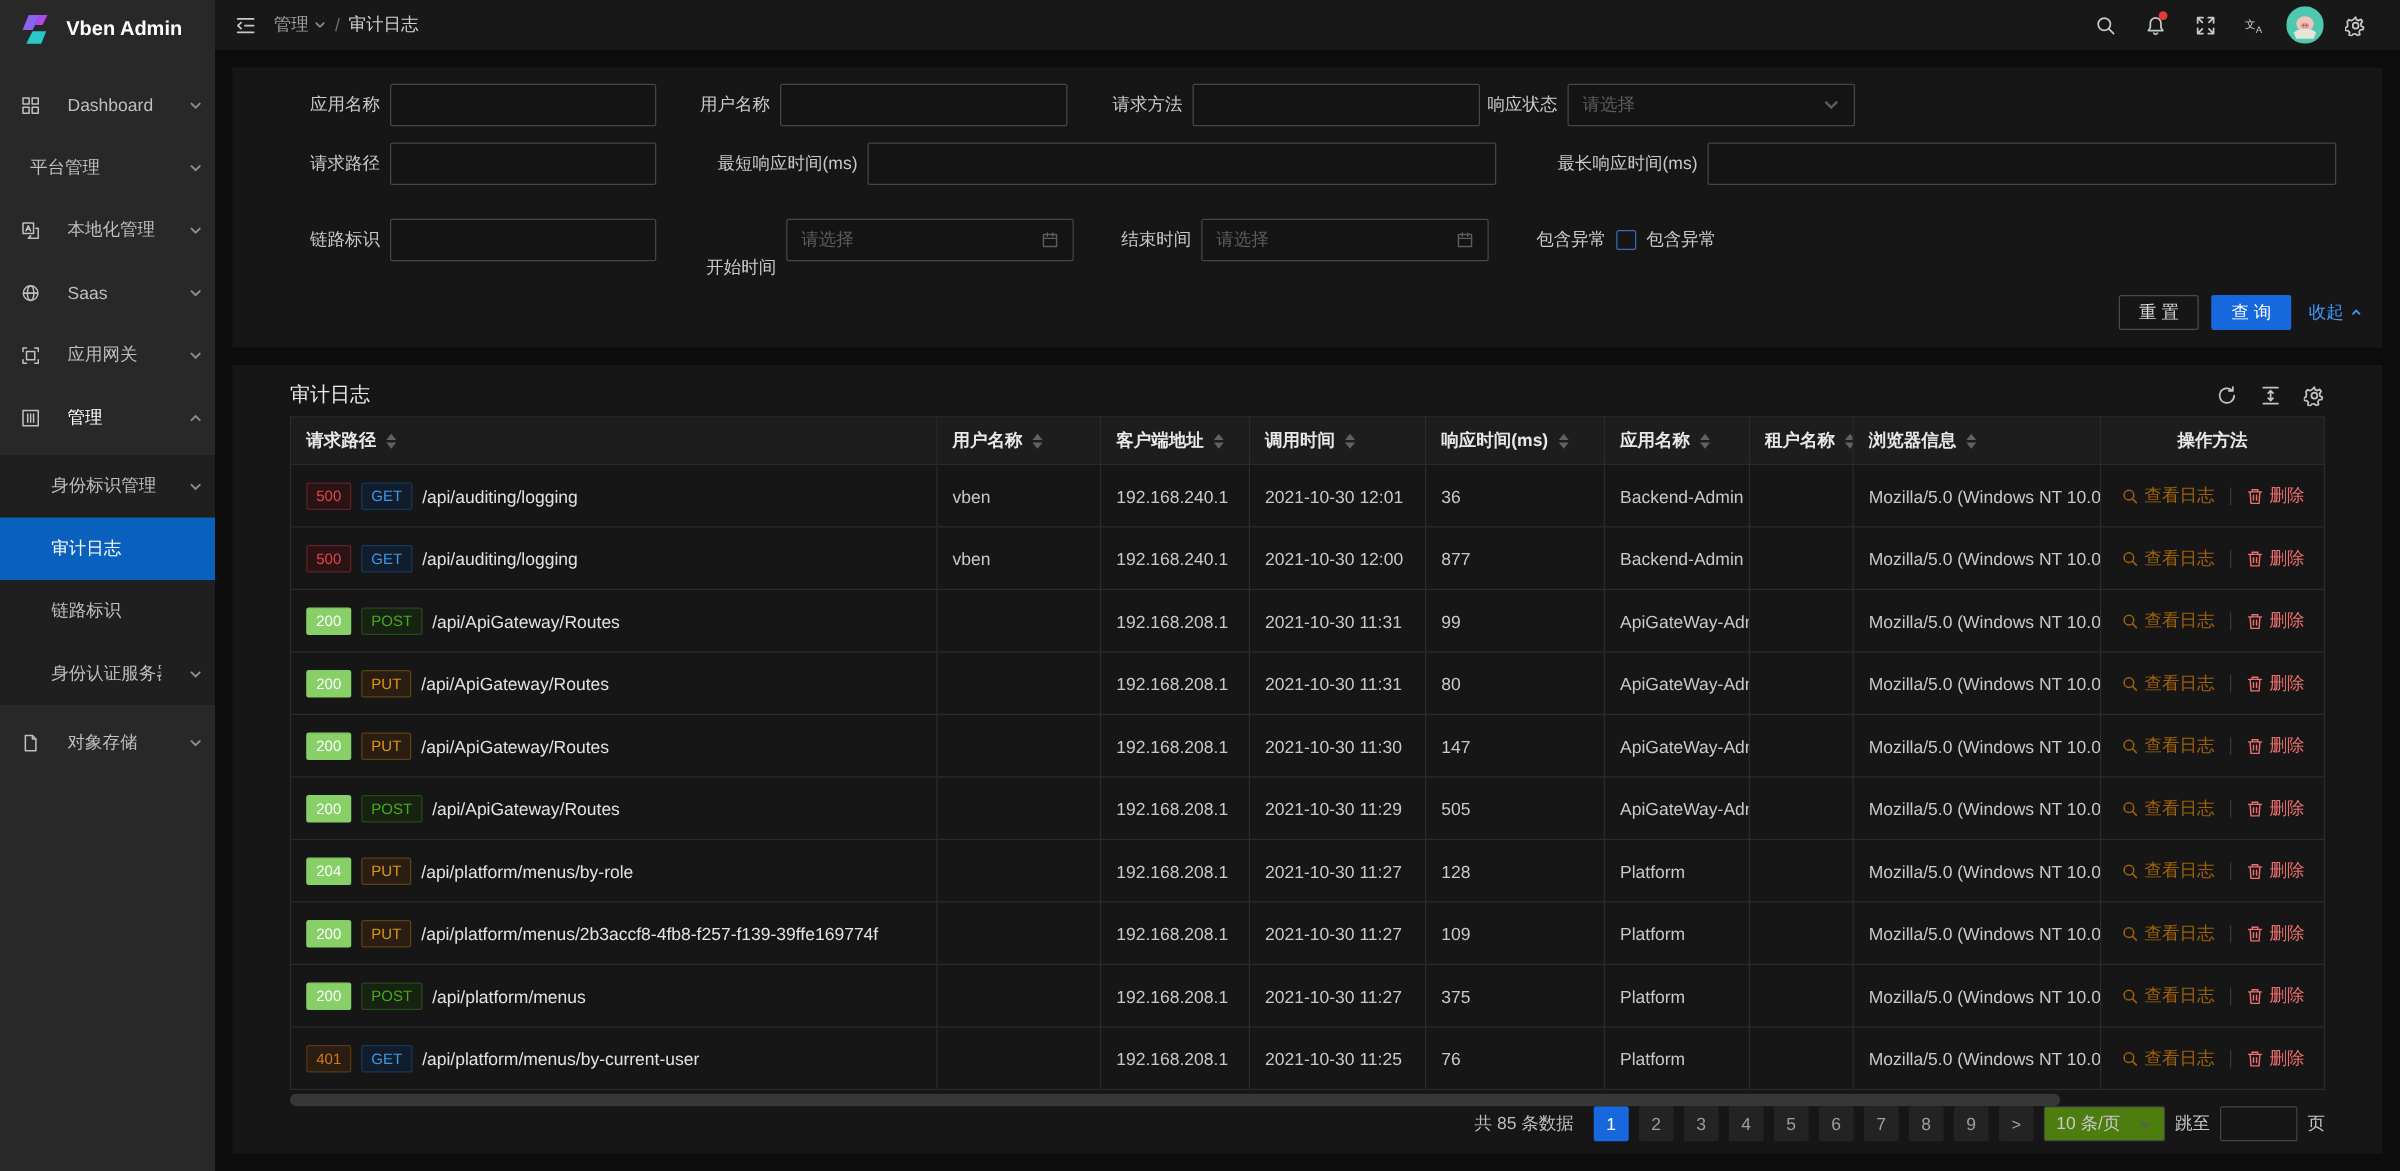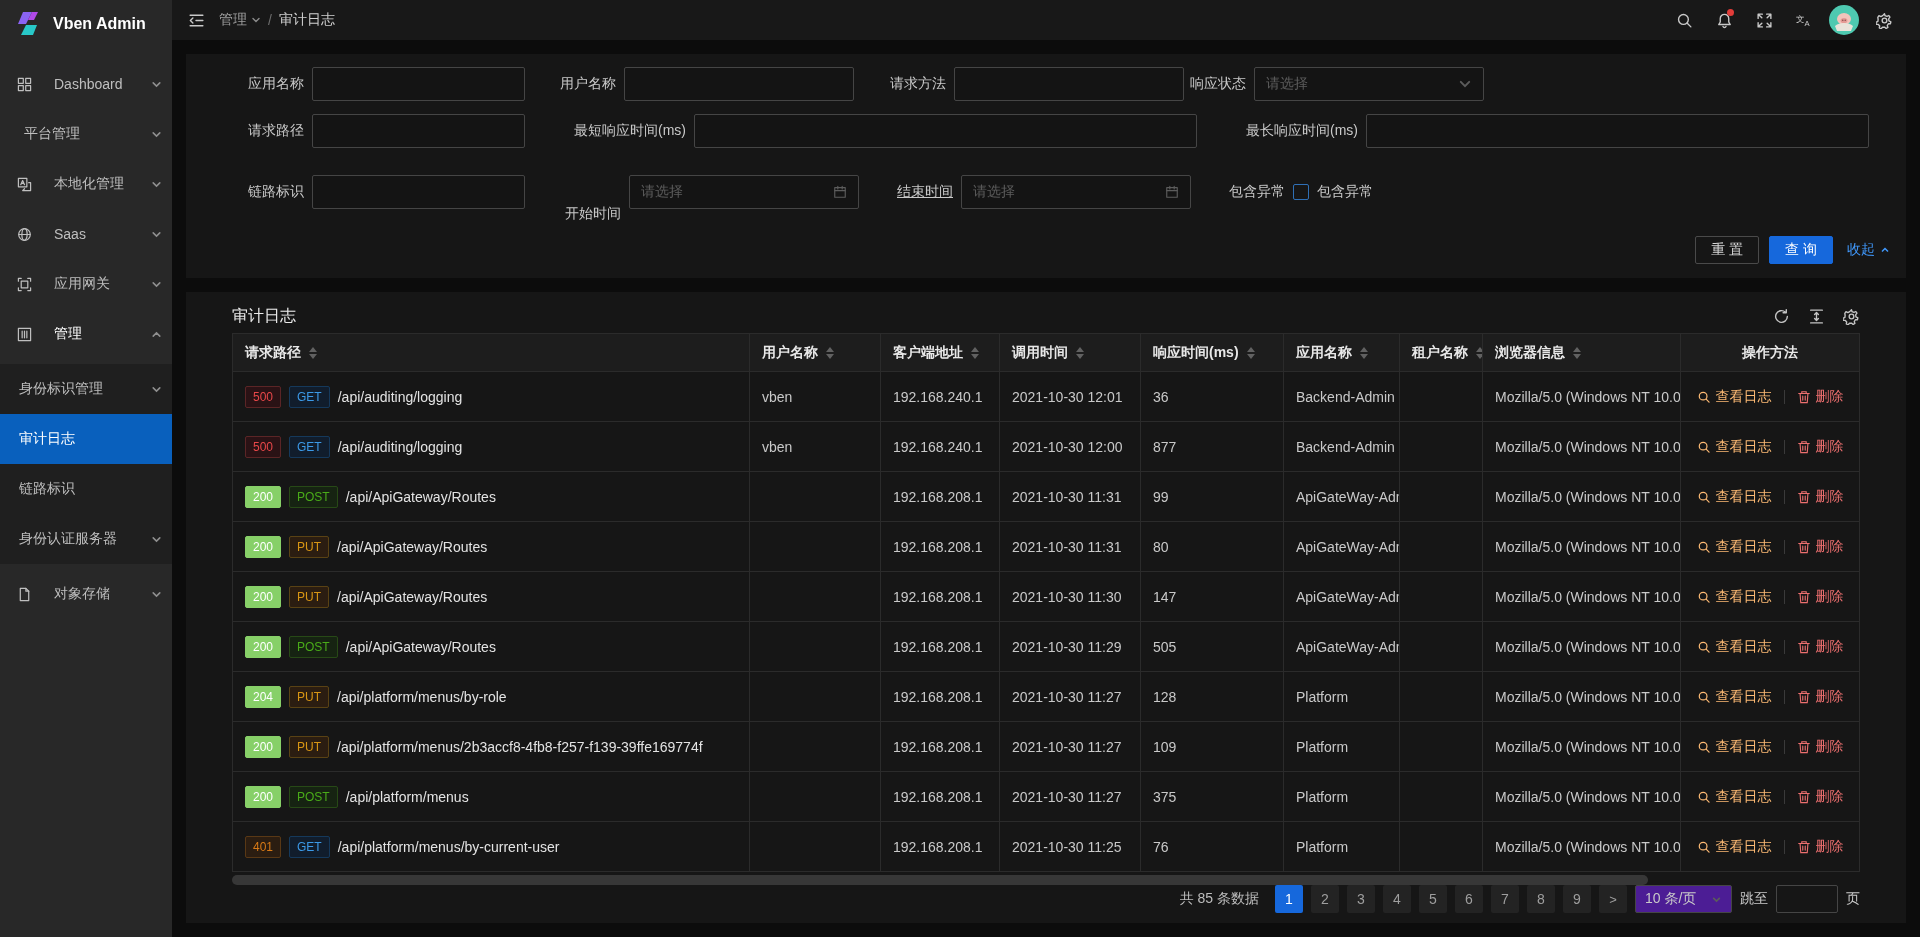--- a/index.html
+++ b/index.html
@@ -15,21 +15,21 @@
   .menu { flex:1; padding-top:6px; overflow:hidden; }
   .menu-item { height:40px; margin:10px 0; display:flex; align-items:center; gap:22px; padding:0 10px 0 17px; color:#bfbfbf; cursor:pointer; }
   .menu-item .mi-icon { width:15px; height:15px; color:#bfbfbf; flex:0 0 auto; }
   .menu-item .mi-icon svg { width:15px; height:15px; }
   .menu-item .mi-label { flex:1; white-space:nowrap; overflow:hidden; }
   .menu-item .mi-arrow { width:11px; height:11px; color:#8f8f8f; }
   .menu-item .mi-arrow svg { width:11px; height:11px; }
   .menu-item.no-icon { padding-left:24px; }
   .menu-item.parent-open { color:#fff; }
   .submenu { background:#1f1f1f; }
-  .submenu .menu-item { padding-left:19px; margin:0; height:50px; }
+  .submenu .menu-item { padding-left:41px; margin:0; height:50px; }
   .submenu .menu-item.active { background:#0960bd; color:#fff; }
 
   
   .main { flex:1; display:flex; flex-direction:column; min-width:0; }
   .topbar { height:40px; background:#181818; display:flex; align-items:center; padding:0 16px; gap:14px; }
   .trigger { width:17px; height:17px; color:#c9c9c9; cursor:pointer; }
   .trigger svg { width:17px; height:17px; }
   .breadcrumb { display:flex; align-items:center; gap:7px; font-size:14px; }
   .bc-root { color:#9e9e9e; display:flex; align-items:center; gap:4px; cursor:pointer; }
   .bc-root .mi-arrow { width:10px; height:10px; color:#8a8a8a; }
@@ -59,21 +59,21 @@
   .ctl-chk { display:flex; align-items:center; gap:8px; }
   .chk-box { width:16px; height:16px; border:1px solid #2f6fb5; border-radius:2px; background:transparent; }
   .chk-text { color:#c9c9c9; }
   
   .r1 .f:nth-child(2) { margin-left:9px; }  .r1 .f:nth-child(2) .f-label { width:90px; } .r1 .f:nth-child(2) .ctl { width:230px; }
   .r1 .f:nth-child(3) { margin-left:30px; } .r1 .f:nth-child(3) .f-label { width:70px; } .r1 .f:nth-child(3) .ctl { width:230px; }
   .r1 .f:nth-child(4) { } .r1 .f:nth-child(4) .f-label { width:70px; } .r1 .f:nth-child(4) .ctl { width:230px; }
   .r2 .f:nth-child(2) { margin-left:9px; }  .r2 .f:nth-child(2) .f-label { width:160px; } .r2 .f:nth-child(2) .ctl { width:503px; }
   .r2 .f:nth-child(3) { margin-left:8px; }  .r2 .f:nth-child(3) .f-label { width:161px; } .r2 .f:nth-child(3) .ctl { width:503px; }
   .r3 .f:nth-child(2) { margin-left:2px; }  .r3 .f:nth-child(2) .f-label { width:102px;margin-top:44px; } .r3 .f:nth-child(2) .ctl { width:230px; }
-  .r3 .f:nth-child(3) { margin-left:22px; } .r3 .f:nth-child(3) .f-label { width:80px;text-decoration:underline; } .r3 .f:nth-child(3) .ctl { width:230px; }
+  .r3 .f:nth-child(3) { margin-left:22px; } .r3 .f:nth-child(3) .f-label { width:80px; } .r3 .f:nth-child(3) .ctl { width:230px; }
   .r3 .f:nth-child(4) { margin-left:22px; } .r3 .f:nth-child(4) .f-label { width:80px; }
   .f-buttons { display:flex; justify-content:flex-end; align-items:center; gap:10px; margin:2px 0 4px; }
   .btn { height:28px; padding:0 15px; border-radius:2px; font-size:14px; display:flex; align-items:center; cursor:pointer; font-family:inherit; }
   .btn-default { background:transparent; border:1px solid #4a4a4a; color:#d9d9d9; }
   .btn-primary { background:#1668dc; border:1px solid #1668dc; color:#fff; }
   .link-collapse { color:#4098fc; display:flex; align-items:center; gap:5px; cursor:pointer; margin-left:4px; }
   .link-collapse svg { width:10px; height:10px; }
 
   
   .table-card { background:#161616; flex:1; padding:8px 16px 8px; display:flex; flex-direction:column; min-height:0; }
@@ -100,34 +100,34 @@
   .tag { font-size:12px; line-height:20px; padding:0 7px; border-radius:2px; border:1px solid transparent; flex:0 0 auto; }
   .tag-red    { background:#2a1215; border-color:#5b2526; color:#e84749; }
   .tag-blue   { background:#111d2c; border-color:#15395b; color:#3c9ae8; }
   .tag-green-solid { background:#87d068; border-color:#87d068; color:#fff; }
   .tag-green  { background:#162312; border-color:#274916; color:#49aa19; }
   .tag-orange { background:#2b1d11; border-color:#594214; color:#d89614; }
   .tag-orange-strong { background:#2b1d11; border-color:#593815; color:#d87a16; }
   .action-cell { display:flex; align-items:center; justify-content:center; gap:12px; }
   .act { display:flex; align-items:center; gap:5px; cursor:pointer; }
   .act svg { width:14px; height:14px; }
-  .act-view { color:#fdba74; }
+  .act-view { color:#a16207; }
   .act-delete { color:#ed6f6f; }
   .act-divider { width:1px; height:14px; background:#3a3a3a; }
 
   .h-scrollbar { height:12px; margin-top:2px; position:relative; }
   .h-scrollbar .thumb { position:absolute; left:0; top:1px; height:10px; width:87%; background:#373737; border-radius:5px; }
 
   
   .pagination { margin-top:auto; height:44px; display:flex; align-items:center; justify-content:flex-end; gap:8px; color:#c9c9c9; }
   .pg-total { margin-right:8px; color:#bdbdbd; }
   .pg-item { min-width:28px; height:28px; border-radius:2px; background:#232323; color:#9e9e9e; display:flex; align-items:center; justify-content:center; cursor:pointer; font-size:14px; }
   .pg-item.active { background:#1668dc; color:#fff; }
   .pg-next { font-size:13px; }
-  .pg-size { width:97px; height:28px; border:1px solid #454545; border-radius:2px; background:#4c1d95; display:flex; align-items:center; padding:0 9px; gap:6px; color:#c9c9c9; cursor:pointer; }
+  .pg-size { width:97px; height:28px; border:1px solid #454545; border-radius:2px; background:#4d7c0f; display:flex; align-items:center; padding:0 9px; gap:6px; color:#c9c9c9; cursor:pointer; }
   .pg-size .ph { flex:1; }
   .pg-size svg { width:11px; height:11px; color:#5c5c5c; }
   .pg-jump { display:flex; align-items:center; gap:8px; }
   .pg-jump input { width:62px; height:28px; background:transparent; border:1px solid #454545; border-radius:2px; color:#d9d9d9; padding:0 8px; font-family:inherit; font-size:14px; outline:none; }
 </style>
 </head>
 <body>
 
 <aside class="sidebar">
   <div class="logo-row">

